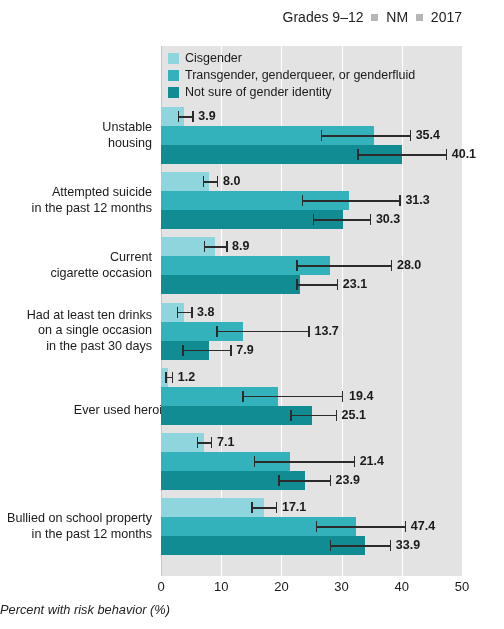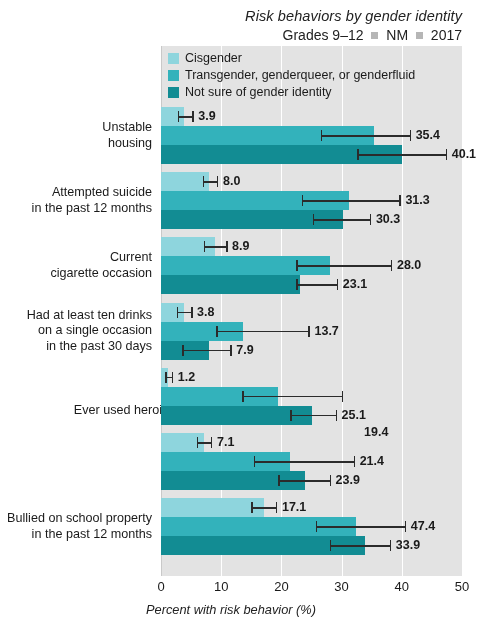--- a/index.html
+++ b/index.html
@@ -178,31 +178,30 @@
     transform: translateX(-50%);
     text-align: center;
   }
   .xaxis-title {
     position: absolute;
     top: 26px;
     left: 0;
     width: 504px;
     padding-right: 42px;
     box-sizing: border-box;
-    text-align: center;
+    text-align: left;
     font-style: italic;
     font-size: 12.8px;
     color: #222;
   }
 </style>
 </head>
 <body>
 
 <div class="header">
-  <div class="chart-title">Risk behaviors by gender identity</div>
   <div class="chart-subtitle">
     <span>Grades 9–12</span>
     <span class="sep-square"></span>
     <span>NM</span>
     <span class="sep-square"></span>
     <span>2017</span>
   </div>
 </div>
 
 <div class="plot-wrap">
@@ -350,21 +349,21 @@
           <div class="errbar" style="left: 4.214px; width: 6.622px;"></div>
           <div class="errcap" style="left: 4.214px;"></div>
           <div class="errcap" style="left: 10.836px;"></div>
           <div class="value-label" style="left: 16.836px;">1.2</div>
         </div>
         <div class="bar-row" style="top: 19px; width: 343px;">
           <div class="bar" style="width: 116.788px; background: rgb(51, 178, 187);"></div>
           <div class="errbar" style="left: 81.27px; width: 99.33px;"></div>
           <div class="errcap" style="left: 81.27px;"></div>
           <div class="errcap" style="left: 180.6px;"></div>
-          <div class="value-label" style="left: 203px; margin-top: 36px;">19.4</div>
+          <div class="value-label" style="left: 188px;">19.4</div>
         </div>
         <div class="bar-row" style="top: 38px; width: 343px;">
           <div class="bar" style="width: 151.102px; background: rgb(18, 140, 147);"></div>
           <div class="errbar" style="left: 129.43px; width: 45.15px;"></div>
           <div class="errcap" style="left: 129.43px;"></div>
           <div class="errcap" style="left: 174.58px;"></div>
           <div class="value-label" style="left: 180.58px;">25.1</div>
         </div>
       </div>
       <div class="group" style="top: 387px; height: 57px;">

